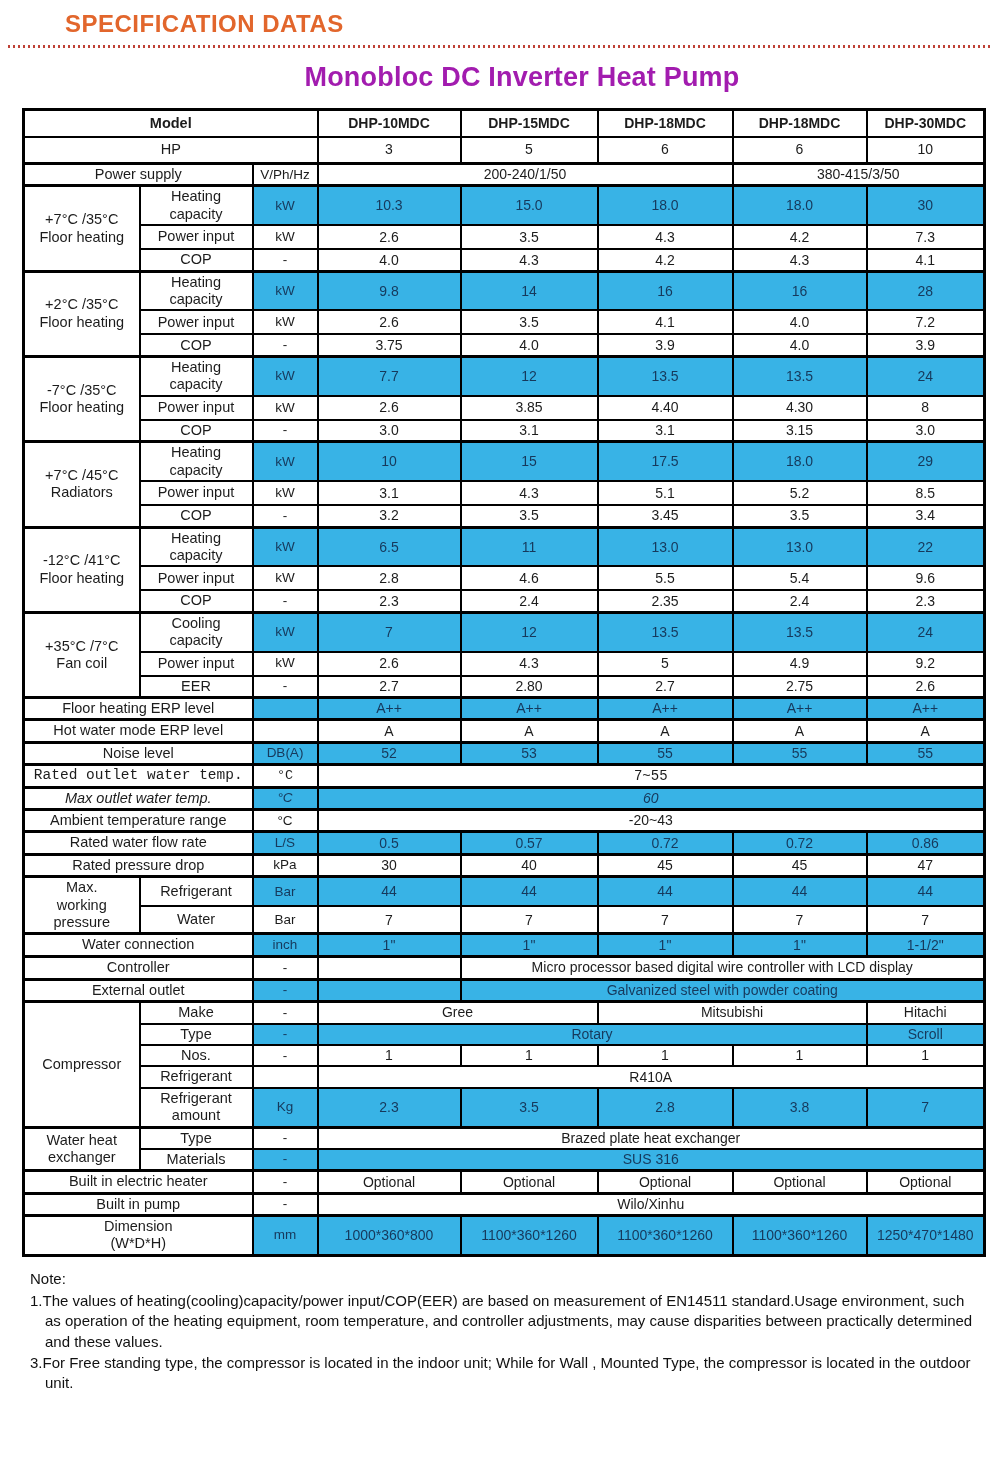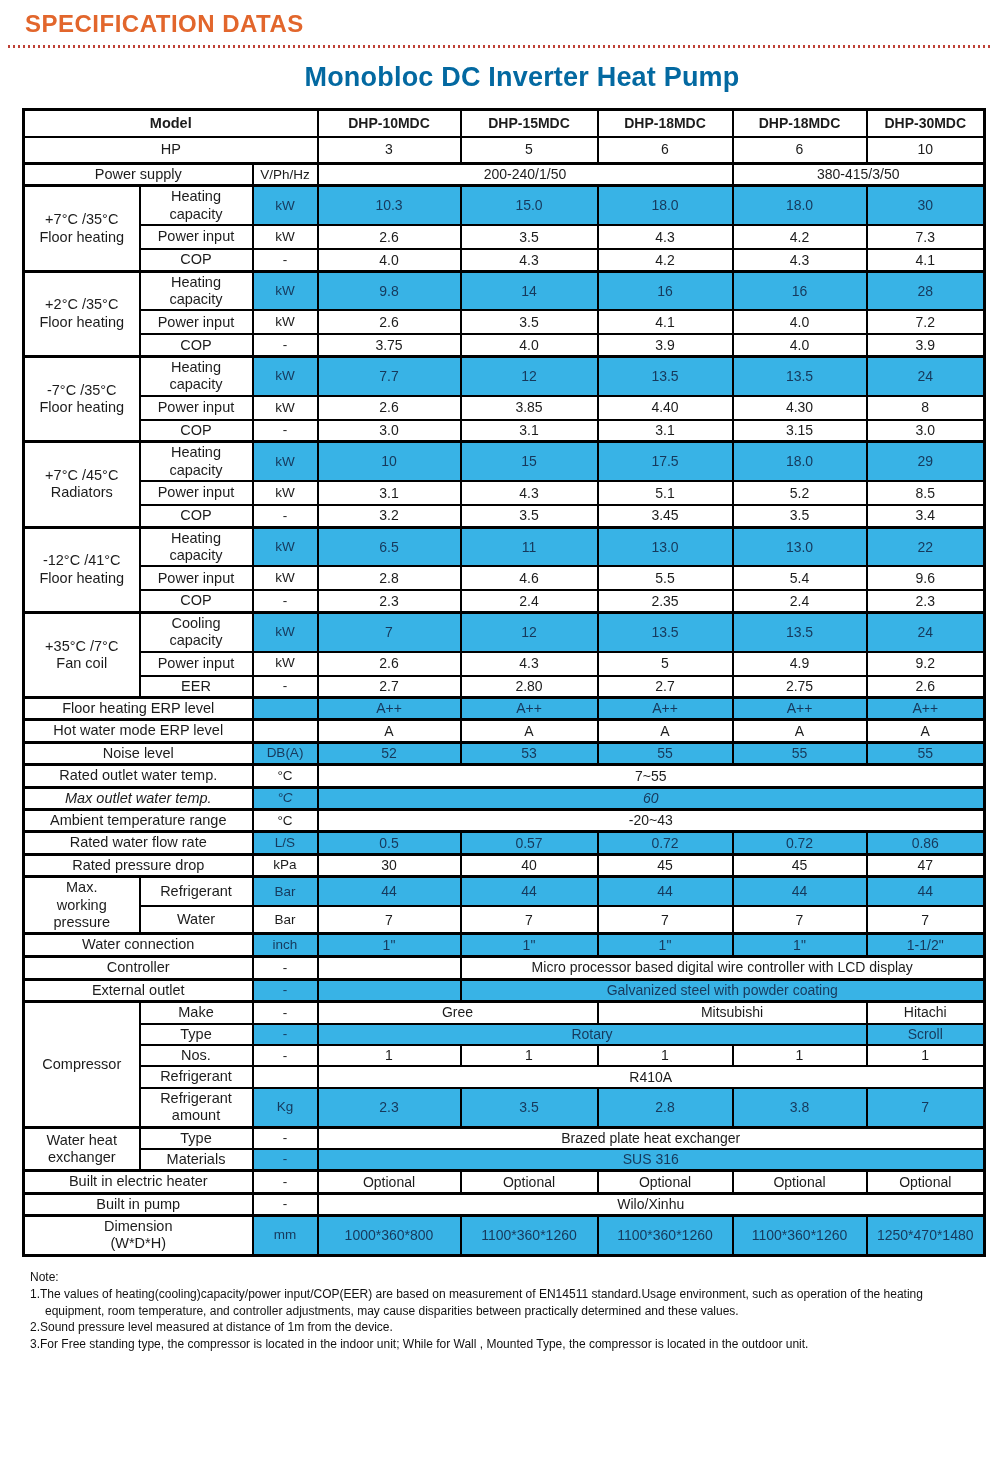--- a/index.html
+++ b/index.html
@@ -1,34 +1,34 @@
 <!DOCTYPE html>
 <html><head>
 <meta charset="utf-8">
 <style>
   html,body{margin:0;padding:0;background:#ffffff;width:1000px;}
   body{font-family:"Liberation Sans","DejaVu Sans",sans-serif;color:#1a1a1a;height:1462px;overflow:hidden;}
 
   .page-header{margin:10px 0 0 25px;}
-  .section-title{font-size:24px;font-weight:bold;color:#e2662c;letter-spacing:0.5px;}
+  .section-title{font-size:24px;font-weight:bold;color:#e2662c;letter-spacing:0.5px;margin-left:40px;}
   .dotted-rule{height:3px;margin:7px 8px 0 8px;
     background:repeating-linear-gradient(to right,#bf4136 0 2px,transparent 2px 5px);}
-  .doc-title{text-align:center;font-size:27px;font-weight:600;color:#0369a1;margin-top:14px;letter-spacing:0.2px;padding-left:44px;}
+  .doc-title{text-align:center;font-size:27px;font-weight:600;color:#a21caf;margin-top:14px;letter-spacing:0.2px;padding-left:44px;}
 
   table.spec{border-collapse:collapse;table-layout:fixed;margin:15px 0 0 22px;width:961px;
     border:3px solid #000;}
   table.spec td{border:2px solid #000;text-align:center;vertical-align:middle;
     font-size:14px;line-height:1.2;padding:1px 3px;white-space:pre-line;color:#1c1c1c;
     overflow:hidden;}
   table.spec td.l, table.spec td.c, table.spec td.p{font-size:14.5px;background:#ffffff;}
   table.spec td.u{font-size:13.5px;}
   table.spec td.blue{background:#38b3e6;color:#16395c;}
   table.spec tr.sec td{border-top-width:3px;}
 
-  .notes{margin:12px 0 0 30px;width:952px;font-size:12px;line-height:1.38;color:#111;}
+  .notes{margin:12px 0 0 30px;width:952px;font-size:15px;line-height:1.38;color:#111;}
   .notes .note-heading{margin-bottom:1px;}
   .notes .note-item{padding-left:15px;text-indent:-15px;}
 </style>
 </head>
 <body>
 
 <div class="page-header">
   <span class="section-title">SPECIFICATION DATAS</span>
 </div>
 <div class="dotted-rule"></div>
@@ -269,21 +269,21 @@
       </tr>
       <tr class="sec" style="height: 21px;">
         <td colspan="2" class="l">Noise level</td>
         <td class="u blue">DB(A)</td>
         <td class="d blue">52</td>
         <td class="d blue">53</td>
         <td class="d blue">55</td>
         <td class="d blue">55</td>
         <td class="d blue">55</td>
       </tr>
-      <tr class="sec" style="height: 18px;">
+      <tr class="sec" style="height: 18px; font-family: Liberation Mono, monospace;">
         <td colspan="2" class="l">Rated outlet water temp.</td>
         <td class="u">°C</td>
         <td colspan="5" class="d">7~55</td>
       </tr>
       <tr class="sec" style="height: 18px; font-style: italic;">
         <td colspan="2" class="l">Max outlet water temp.</td>
         <td class="u blue">°C</td>
         <td colspan="5" class="d blue">60</td>
       </tr>
       <tr class="sec" style="height: 18px;">
@@ -424,15 +424,14 @@
         <td class="d blue">1100*360*1260</td>
         <td class="d blue">1100*360*1260</td>
         <td class="d blue">1250*470*1480</td>
       </tr>
     </tbody>
 </table>
 
 <div class="notes">
   <div class="note-heading">Note:</div>
   <div class="note-item">1.The values of heating(cooling)capacity/power input/COP(EER) are based on measurement of EN14511 standard.Usage environment, such as operation of the heating equipment, room temperature, and controller adjustments, may cause disparities between practically determined and these values.</div>
-  <div class="note-item">2.Sound pressure level measured at distance of 1m from the device.</div>
   <div class="note-item">3.For Free standing type, the compressor is located in the indoor unit; While for Wall , Mounted Type, the compressor is located in the outdoor unit.</div>
 </div>
 
 </body></html>

